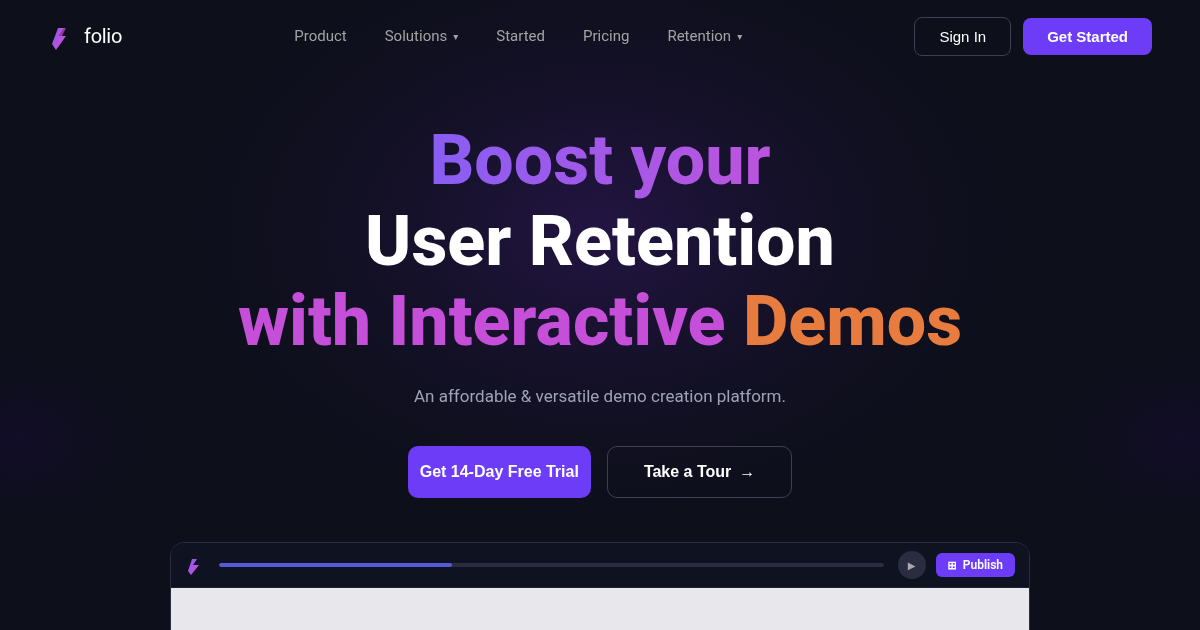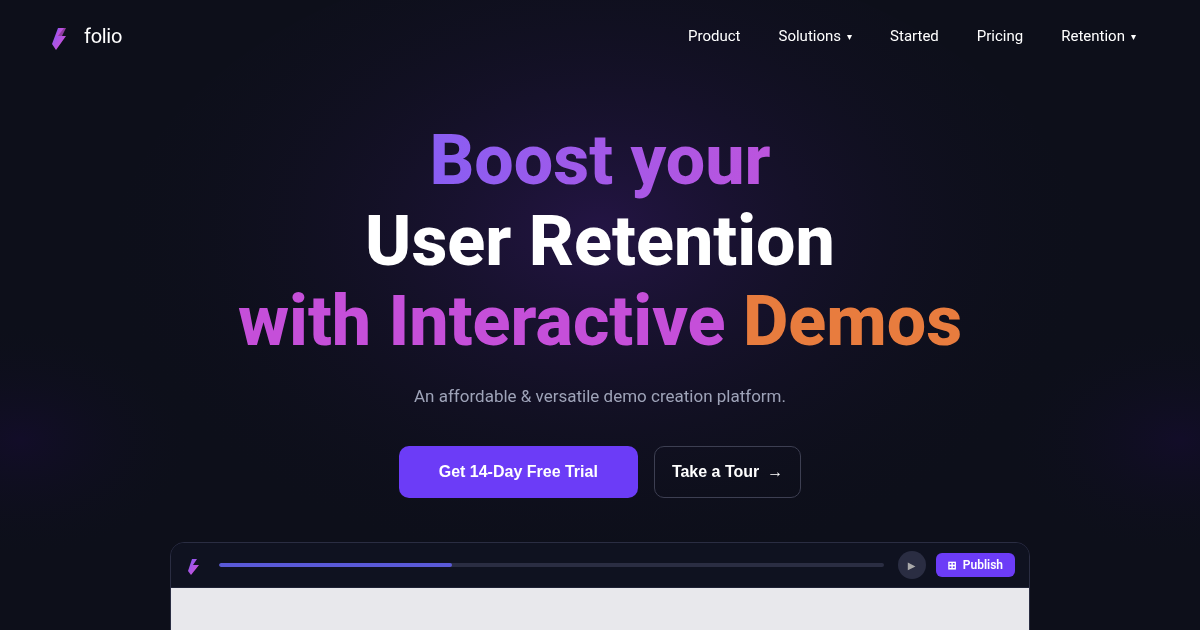--- a/index.html
+++ b/index.html
@@ -47,21 +47,21 @@
       align-items: center;
       gap: 6px;
     }
 
     .nav-item {
       display: flex;
       align-items: center;
       gap: 4px;
       padding: 8px 16px;
       font-size: 15px;
-      color: #ffffff;
+      color: #a3a3a3;
       cursor: pointer;
       border-radius: 6px;
       transition: color 0.2s;
       white-space: nowrap;
     }
 
     .nav-chevron {
       font-size: 10px;
       margin-left: 2px;
     }
@@ -148,32 +148,32 @@
       margin-bottom: 36px;
     }
 
     .hero-buttons {
       display: flex;
       gap: 16px;
       margin-bottom: 44px;
     }
 
     .btn-trial {
-      padding: 16px 40px;
+      padding: 16px 12px;
       font-size: 16px;
       font-weight: 600;
       color: #ffffff;
       background: #6c3cf7;
       border: none;
       border-radius: 10px;
       cursor: pointer;
     }
 
     .btn-tour {
-      padding: 16px 17px;
+      padding: 16px 36px;
       font-size: 16px;
       font-weight: 600;
       color: #ffffff;
       background: transparent;
       border: 1.5px solid #3d3f52;
       border-radius: 10px;
       cursor: pointer;
       display: flex;
       align-items: center;
       gap: 8px;
@@ -334,20 +334,24 @@
       </div>
       <div class="nav-item">
         <span>Pricing</span>
       </div>
       <div class="nav-item">
         <span>Retention</span>
         <span class="nav-chevron">▾</span>
       </div>
     </div>
 
+    <div class="nav-actions">
+      <button class="btn-signin">Sign In</button>
+      <button class="btn-getstarted">Get Started</button>
+    </div>
   </nav>
 
   <section class="hero">
     <h1 class="hero-title">
       <span class="hero-line1">Boost your</span>
       <span class="hero-line2">User Retention</span>
       <span class="hero-line3">
         <span class="hero-line3-purple">with Interactive</span>&nbsp;<span class="hero-line3-orange">Demos</span>
       </span>
     </h1>

